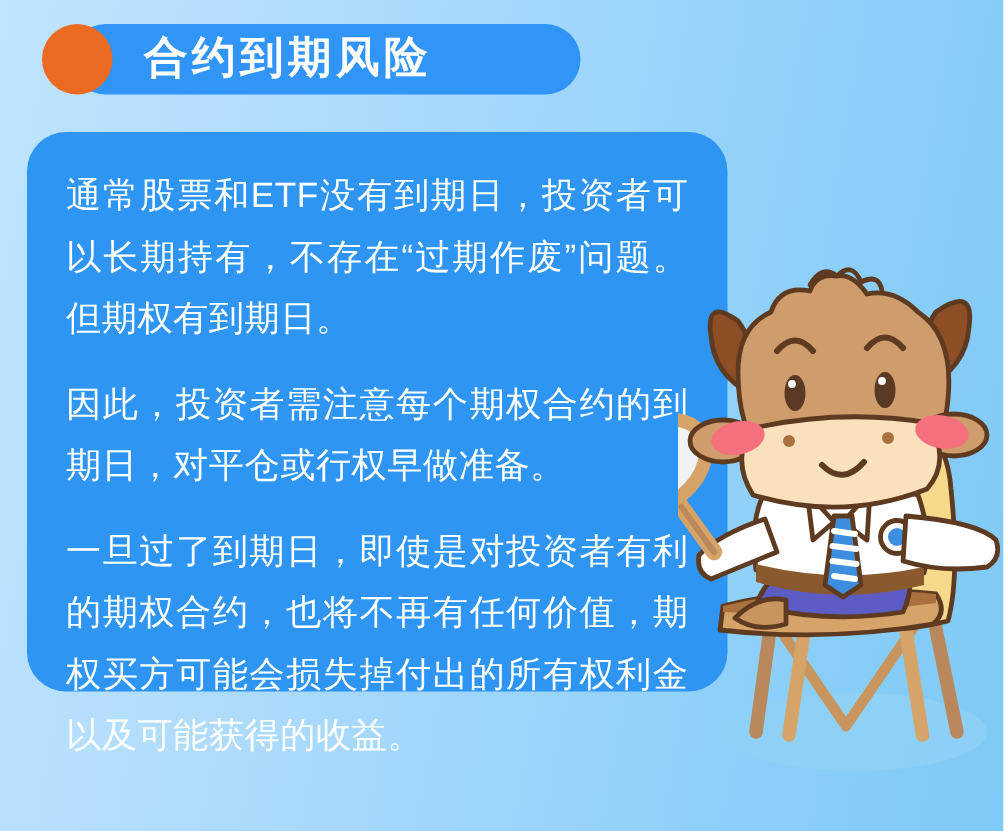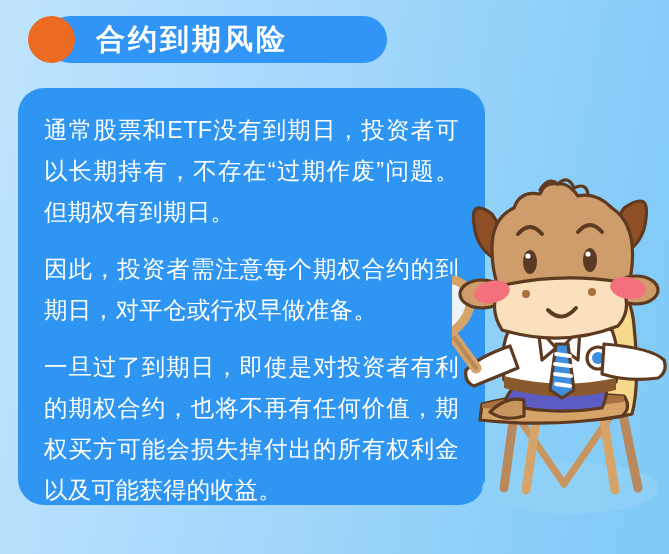--- a/index.html
+++ b/index.html
@@ -38,21 +38,21 @@
     color:#ffffff;
     font-size:29px;
     font-weight:bold;
     letter-spacing:3px;
     white-space:nowrap;
   }
 
   
   #card {
     position:absolute; left:18px; top:88px;
-    width:467px; height:417px;
+    width:467px; height:373px;
     background:#2e95f2;
     border-radius:26px;
     box-sizing:border-box;
     padding:22px 26px 18px 26px;
   }
   .para {
     color:#ffffff;
     font-size:23.5px;
     line-height:41px;
     letter-spacing:0.3px;

